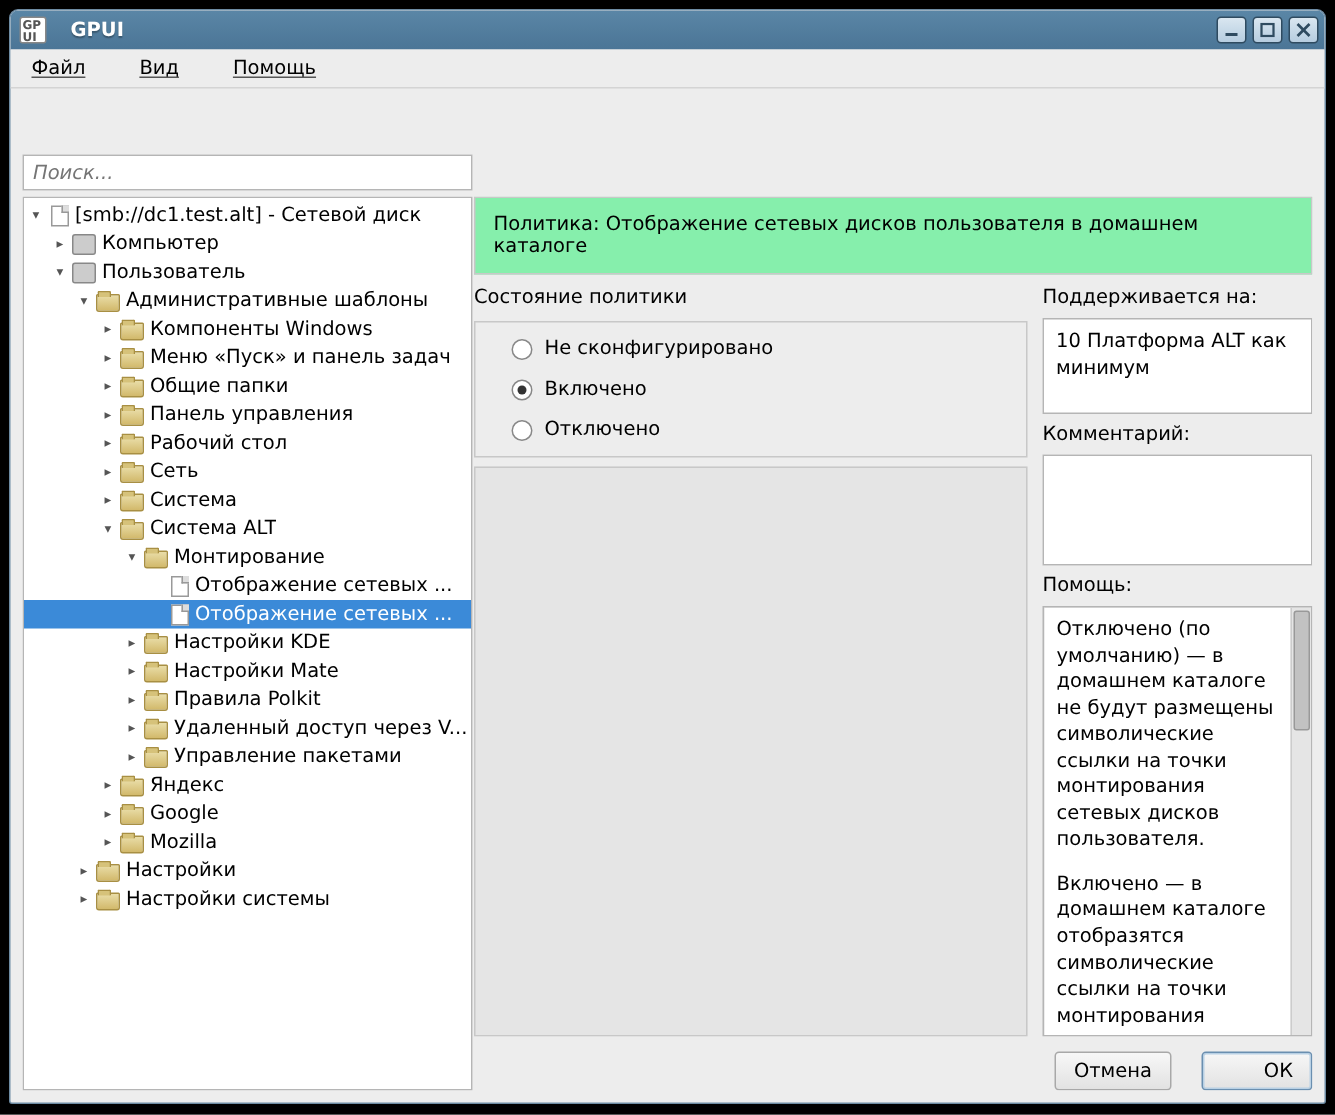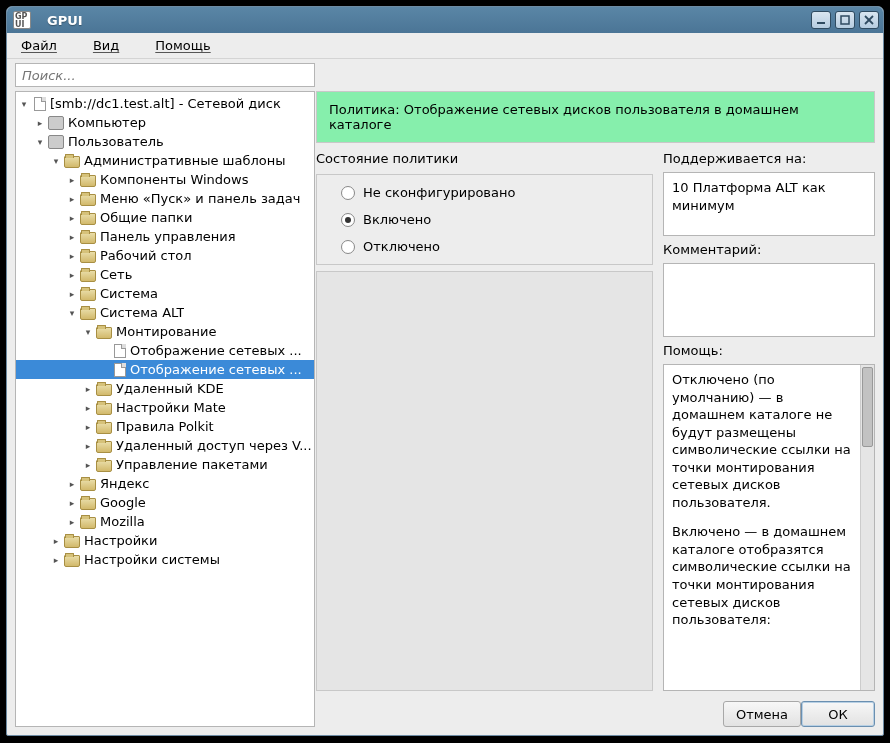--- a/index.html
+++ b/index.html
@@ -10,55 +10,55 @@
 .titlebar-icon { width: 18px; height: 18px; margin: 0 16px 0 6px; background: #fff; border: 1px solid #888; border-radius: 2px; font-size: 8px; line-height: 8px; color: #555; padding: 1px; }
 .titlebar-title { flex: 1; text-align: left; text-shadow: 0 1px 1px rgba(0,0,0,0.3); }
 .titlebar-buttons { display: flex; gap: 4px; margin-right: 4px; }
 .titlebar-btn { width: 20px; height: 18px; background: linear-gradient(#d9e6f0, #b6cde0); border: 1px solid #2f4b60; border-radius: 3px; display: flex; align-items: center; justify-content: center; cursor: pointer; }
 .titlebar-btn svg { width: 10px; height: 10px; }
 .menubar { height: 26px; background: #ededed; display: flex; align-items: center; padding: 0 6px; gap: 20px; border-bottom: 1px solid #d4d4d4; }
 .menu-item { padding: 3px 8px; cursor: pointer; }
 .menu-item span { text-decoration: underline; text-decoration-color: #555; text-underline-offset: 2px; }
 .body-area { flex: 1; display: flex; flex-direction: column; padding: 4px 8px 8px 8px; gap: 4px; overflow: hidden; }
 .search-row { }
-.search-input { width: 300px; height: 24px; border: 1px solid #b5b5b5; padding: 2px 6px; color: #888; font-style: italic; background: #fff; }
+.search-input { width: 300px; height: 24px; border: 1px solid #b5b5b5; padding: 2px 6px; color: #888; font-style: italic; background: #fff; margin-top: 40px; }
 .main-split { flex: 1; display: flex; gap: 1px; overflow: hidden; }
 .tree-pane { width: 300px; background: #fff; border: 1px solid #b5b5b5; overflow: auto; }
 .tree { padding: 2px 0; }
 .tree-row { display: flex; align-items: center; height: 19px; white-space: nowrap; cursor: pointer; }
 .tree-row.selected { background: #3b8ad8; color: #fff; }
 .tree-toggle { width: 12px; text-align: center; font-size: 9px; color: #555; cursor: pointer; user-select: none; }
 .tree-icon { width: 16px; height: 14px; margin: 0 4px 0 2px; flex-shrink: 0; }
 .folder-icon { background: linear-gradient(#e9dda8, #d2b96b); border: 1px solid #a88f43; border-radius: 1px 1px 2px 2px; position: relative; height: 12px; margin-top: 2px; }
 .folder-icon::before { content: ""; position: absolute; top: -3px; left: 0; width: 7px; height: 3px; background: #d6c27a; border: 1px solid #a88f43; border-bottom: none; border-radius: 1px 1px 0 0; }
 .doc-icon { width: 12px; height: 14px; background: #fff; border: 1px solid #999; position: relative; margin-left: 4px; margin-right: 4px; }
 .doc-icon::before { content: ""; position: absolute; right: -1px; top: -1px; width: 4px; height: 4px; background: #ddd; border-left: 1px solid #999; border-bottom: 1px solid #999; }
 .special-icon { width: 16px; height: 14px; background: #ccc; border: 1px solid #888; border-radius: 2px; }
 .tree-label { overflow: hidden; text-overflow: ellipsis; }
 .details-pane { flex: 1; display: flex; flex-direction: column; gap: 6px; overflow: hidden; }
 .policy-header { background: #86efac; border: 1px solid #c8c8c8; padding: 10px 12px; }
 .details-body { flex: 1; display: flex; gap: 10px; overflow: hidden; }
 .details-left { flex: 1; display: flex; flex-direction: column; gap: 6px; }
-.details-right { width: 212px; display: flex; flex-direction: column; gap: 4px; }
+.details-right { width: 180px; display: flex; flex-direction: column; gap: 4px; }
 .section-label { padding: 2px 0; }
 .state-box { border: 1px solid #c8c8c8; background: #ededed; padding: 10px 24px; display: flex; flex-direction: column; gap: 12px; }
 .radio-row { display: flex; align-items: center; gap: 8px; cursor: pointer; }
 .radio { width: 14px; height: 14px; border: 1px solid #888; border-radius: 50%; background: #fff; display: flex; align-items: center; justify-content: center; }
 .radio.checked::after { content: ""; width: 6px; height: 6px; background: #333; border-radius: 50%; }
 .big-empty { flex: 1; border: 1px solid #c8c8c8; background: #e5e5e5; }
 .text-box { border: 1px solid #b5b5b5; background: #fff; padding: 6px 8px; overflow: auto; line-height: 1.35; }
 .supported-box { height: 64px; }
 .comment-box { height: 74px; }
 .help-box { flex: 1; position: relative; }
 .help-box::-webkit-scrollbar, .help-box-scroll::-webkit-scrollbar { width: 14px; }
 .scrollbar-fake { position: absolute; right: 0; top: 0; bottom: 0; width: 14px; background: #e5e5e5; border-left: 1px solid #ccc; }
 .scrollbar-thumb { position: absolute; left: 1px; right: 1px; top: 2px; height: 80px; background: #c2c2c2; border: 1px solid #999; border-radius: 2px; }
-.button-row { display: flex; justify-content: flex-end; gap: 0; padding-top: 4px; }
+.button-row { display: flex; justify-content: flex-end; gap: 20px; padding-top: 4px; }
 .btn { min-width: 74px; height: 26px; background: linear-gradient(#f7f7f7, #e2e2e2); border: 1px solid #a8a8a8; border-radius: 3px; cursor: pointer; padding: 0 12px; }
-.btn.default { border: 1px solid #6a8fb0; box-shadow: 0 0 0 1px #b8d0e4 inset; }
+.btn.default { border: 1px solid #6a8fb0; box-shadow: 0 0 0 1px #b8d0e4 inset; text-align: right; }
 .help-content p { margin-bottom: 12px; }
 .help-content { padding-right: 14px; }
 </style>
 </head>
 <body>
 
 <div class="desktop">
 <div class="window">
 
   <div class="titlebar">
@@ -168,21 +168,21 @@
                 <span class="tree-icon doc-icon"></span>
                 <span class="tree-label">Отображение сетевых ...</span>
               </div>
           <div class="tree-row selected" style="padding-left:94px">
                 <span class="tree-icon doc-icon"></span>
                 <span class="tree-label">Отображение сетевых ...</span>
               </div>
           <div class="tree-row" style="padding-left:66px">
                 <span class="tree-toggle">▸</span>
                 <span class="tree-icon folder-icon"></span>
-                <span class="tree-label">Удаленный KDE</span>
+                <span class="tree-label">Настройки KDE</span>
               </div>
           <div class="tree-row" style="padding-left:66px">
                 <span class="tree-toggle">▸</span>
                 <span class="tree-icon folder-icon"></span>
                 <span class="tree-label">Настройки Mate</span>
               </div>
           <div class="tree-row" style="padding-left:66px">
                 <span class="tree-toggle">▸</span>
                 <span class="tree-icon folder-icon"></span>
                 <span class="tree-label">Правила Polkit</span>

